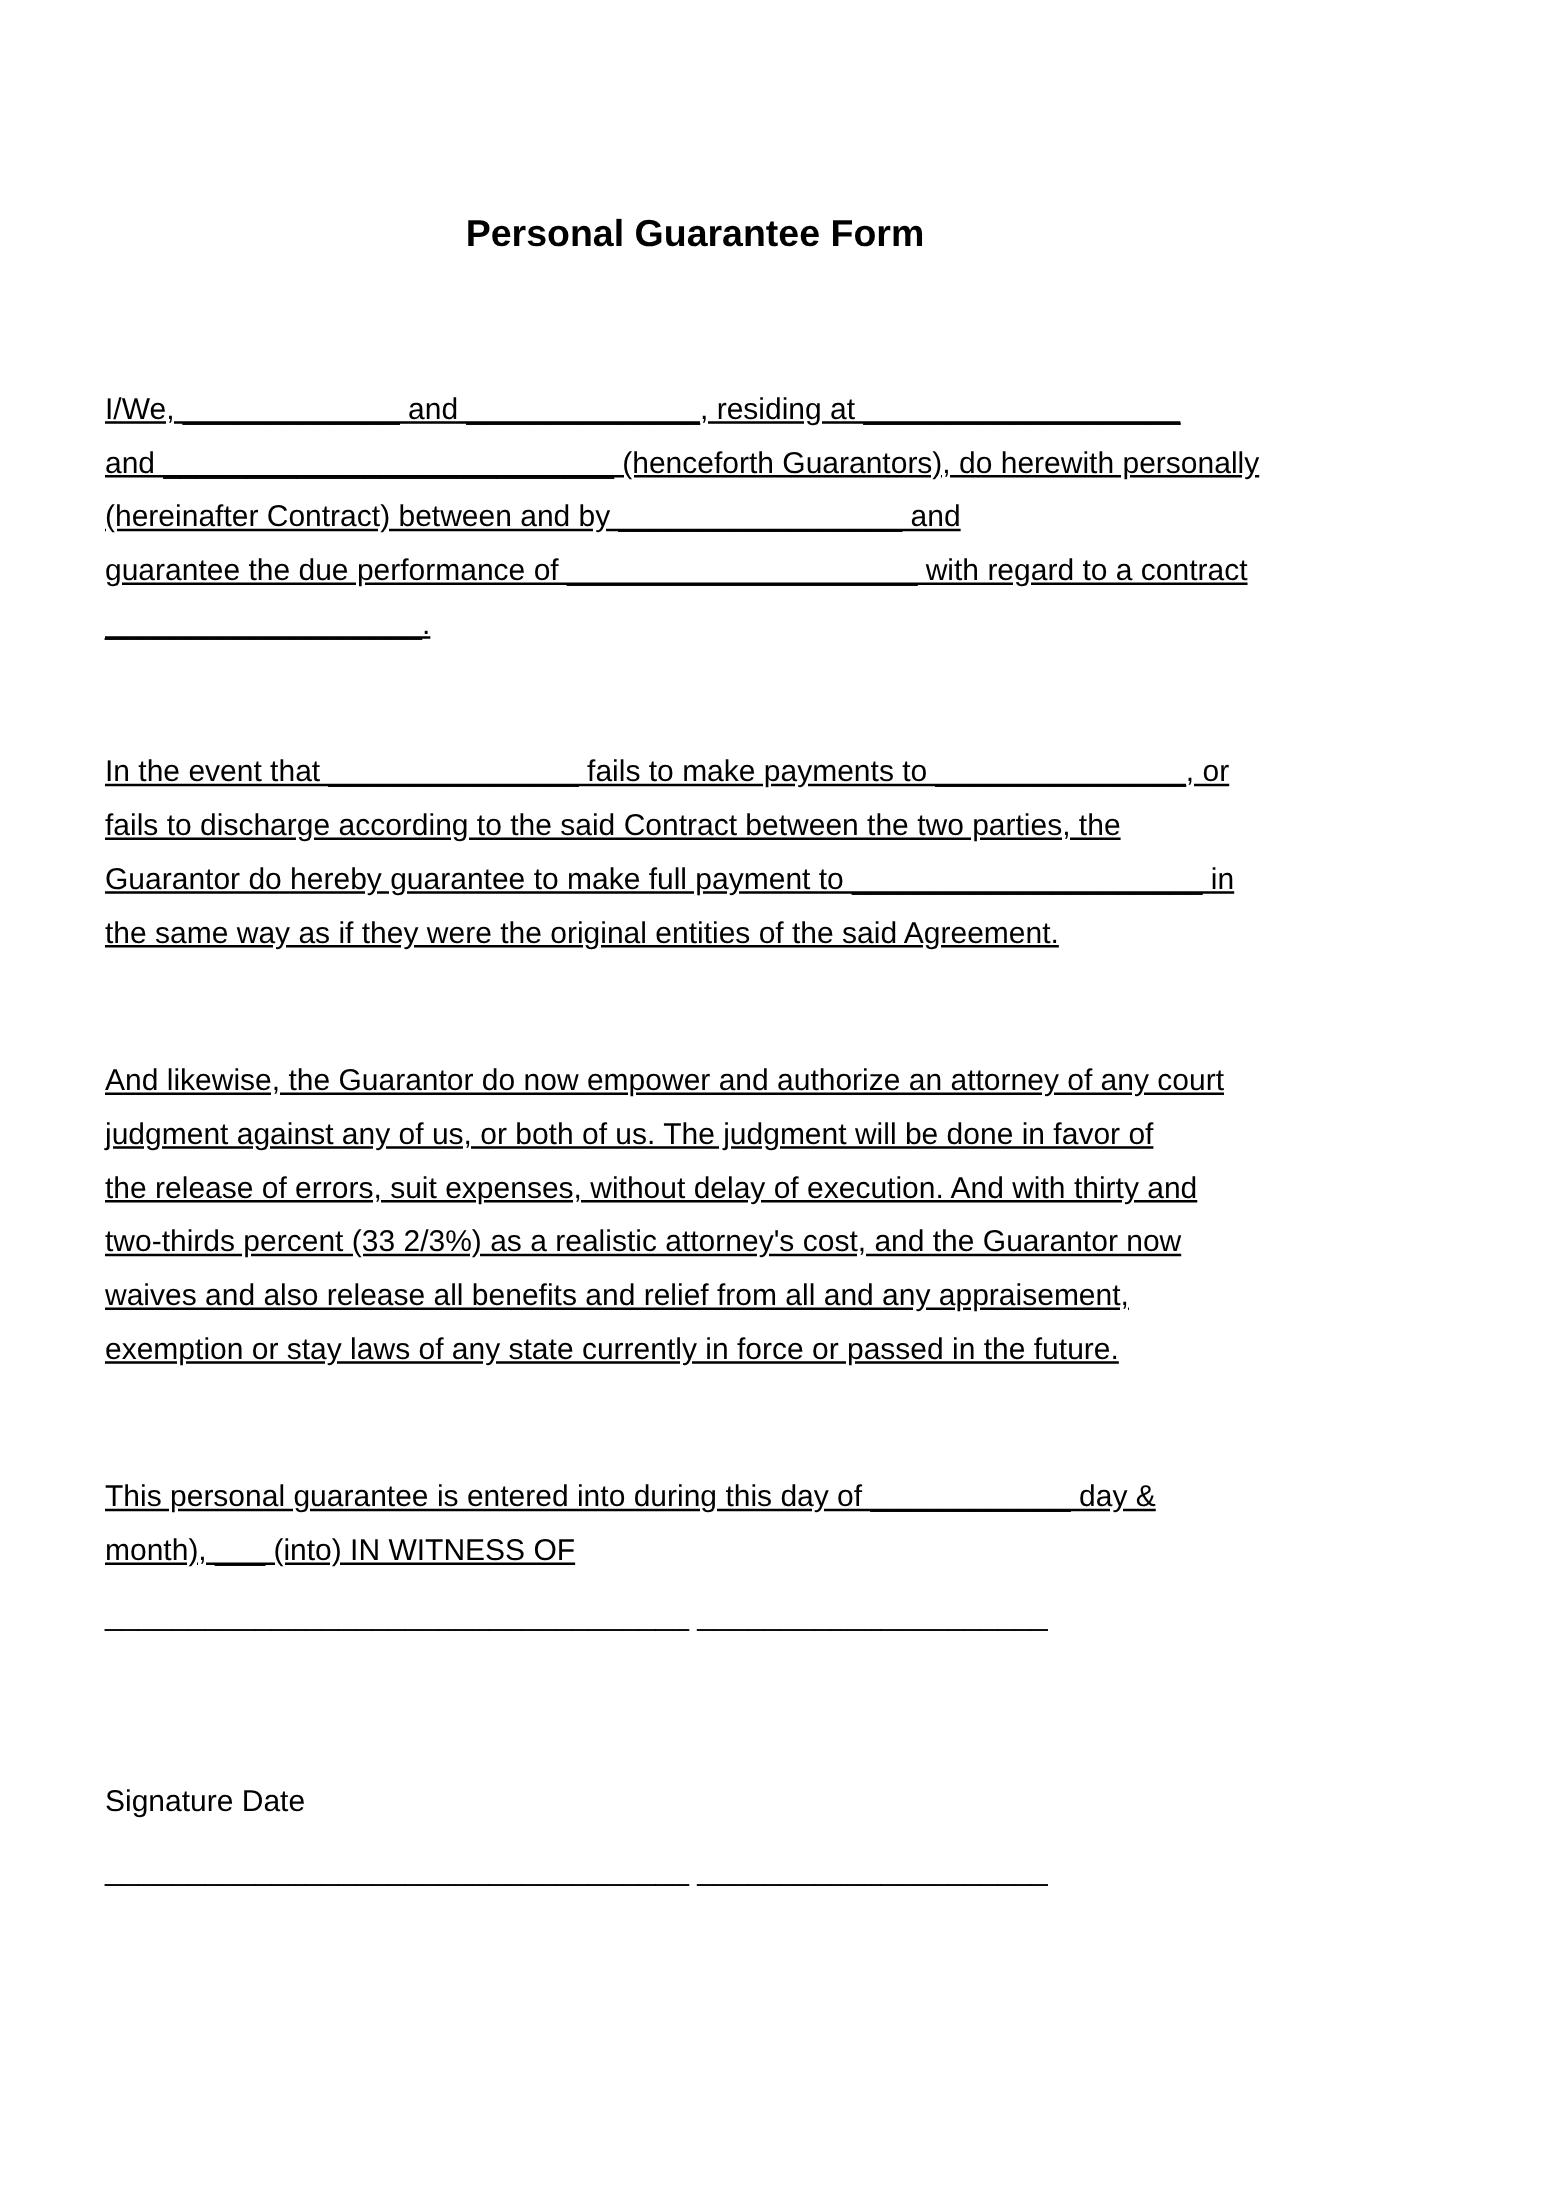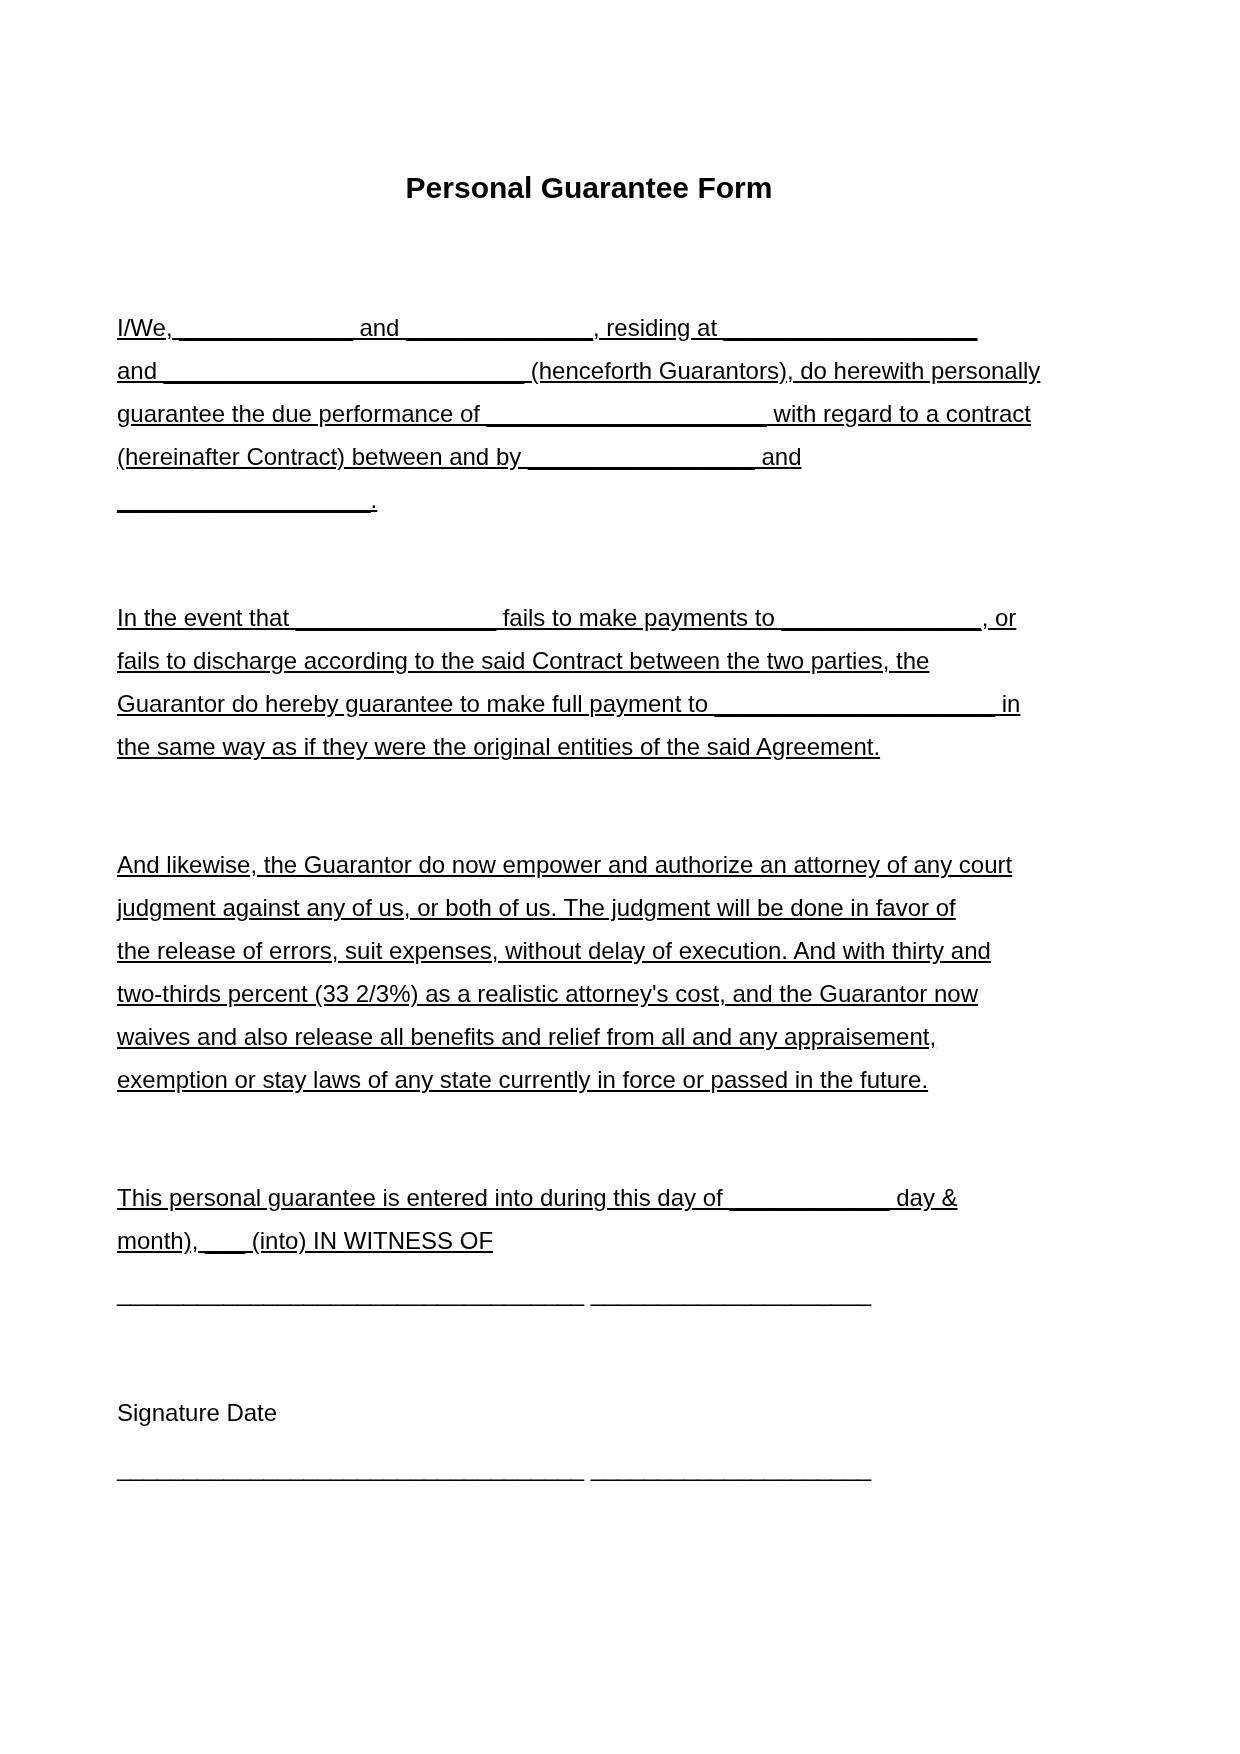--- a/index.html
+++ b/index.html
@@ -8,21 +8,21 @@
     background: #ffffff;
   }
   .page {
     position: relative;
     width: 1240px;
     height: 1754px;
     background: #ffffff;
     color: #000000;
     font-family: "Liberation Sans", "DejaVu Sans", sans-serif;
     box-sizing: border-box;
-    padding: 170px 0 0 117px;
+    padding: 170px 0 0 84px;
     overflow: hidden;
   }
   .doc-title {
     font-size: 30px;
     font-weight: bold;
     line-height: 36px;
     text-align: center;
     width: 944px;          
     margin: 0 0 100px 0;
     white-space: pre;
@@ -30,35 +30,35 @@
   .para {
     margin: 0 0 75px 0;
     text-decoration: underline;
   }
   .line {
     font-size: 24px;
     line-height: 43px;
     white-space: pre;
   }
   .sig-row-1 { margin-top: 9px; }
-  .sig-label { margin-top: 77px; }
+  .sig-label { margin-top: 106px; }
   .sig-row-2 { margin-top: 12px; }
 </style>
 </head>
 <body>
 
 <div class="page">
 
   <div class="doc-title">Personal Guarantee Form</div>
 
   <div class="para">
     <div class="line">I/We, _____________ and ______________, residing at ___________________</div>
     <div class="line">and ___________________________ (henceforth Guarantors), do herewith personally</div>
+    <div class="line">(hereinafter Contract) between and by _________________ and</div>
     <div class="line">guarantee the due performance of _____________________ with regard to a contract</div>
-    <div class="line">(hereinafter Contract) between and by _________________ and</div>
     <div class="line">___________________.</div>
   </div>
 
   <div class="para">
     <div class="line">In the event that _______________ fails to make payments to _______________, or</div>
     <div class="line">fails to discharge according to the said Contract between the two parties, the</div>
     <div class="line">Guarantor do hereby guarantee to make full payment to _____________________ in</div>
     <div class="line">the same way as if they were the original entities of the said Agreement.</div>
   </div>
 

